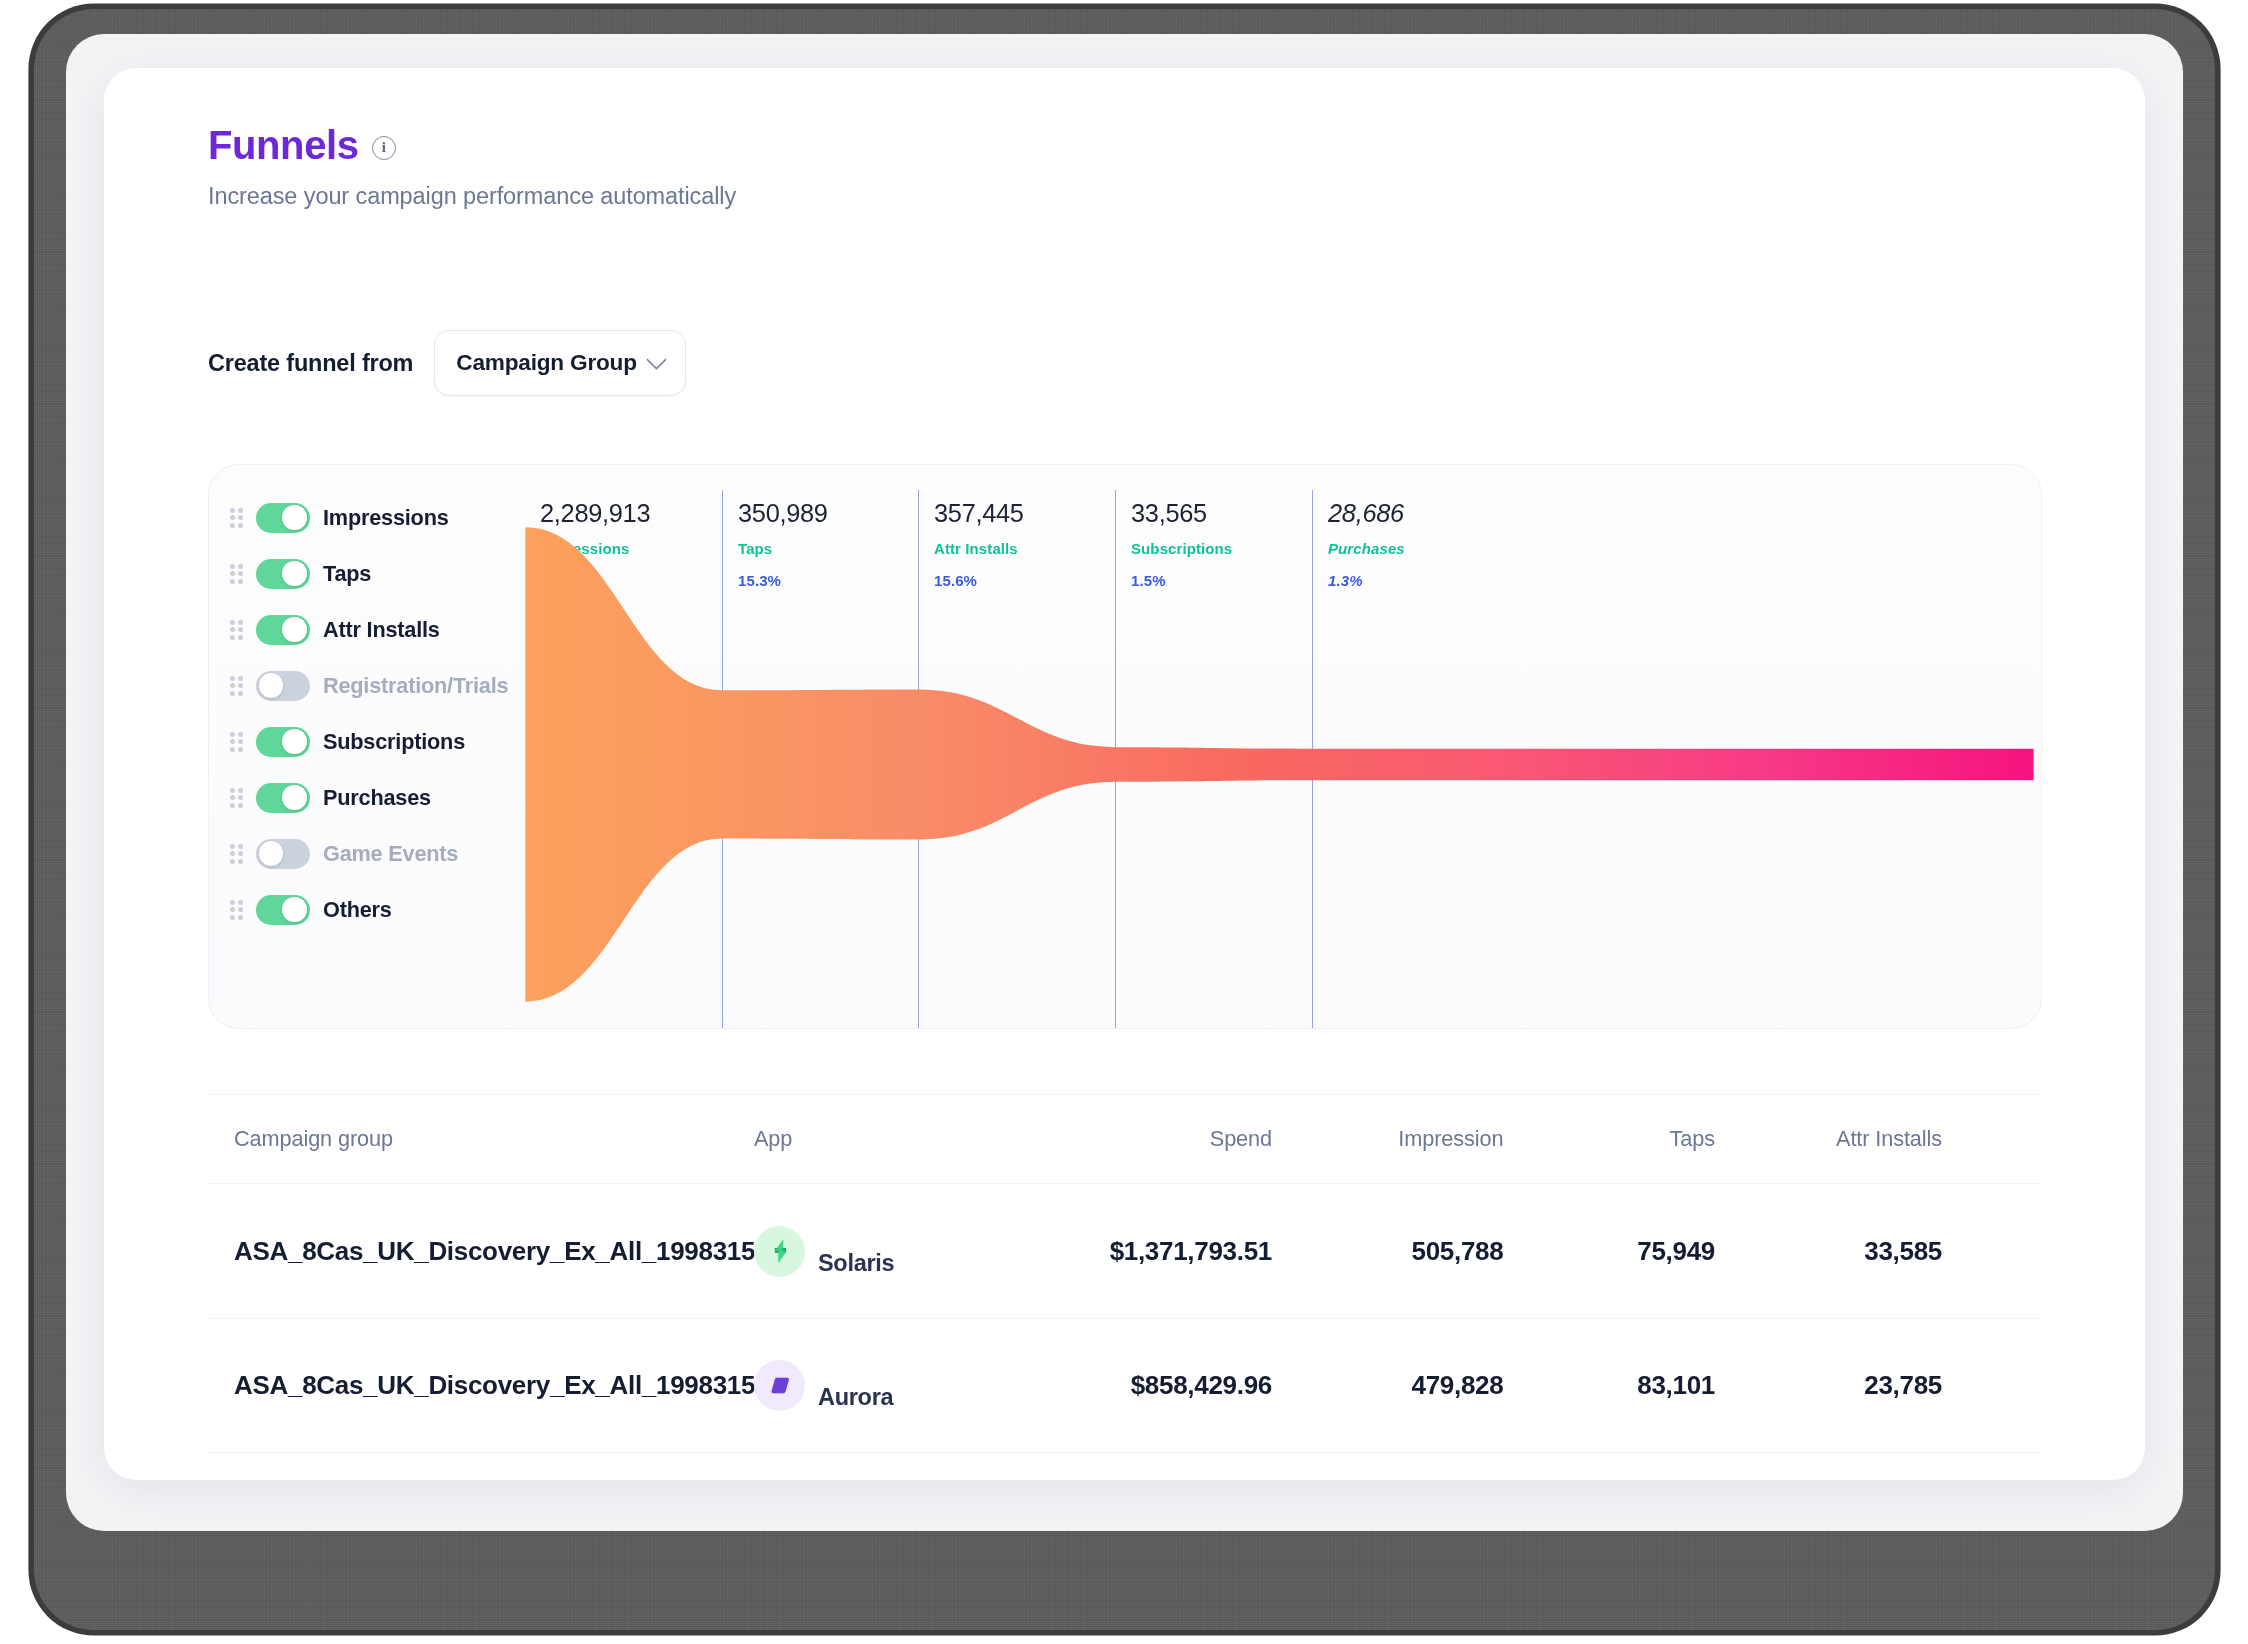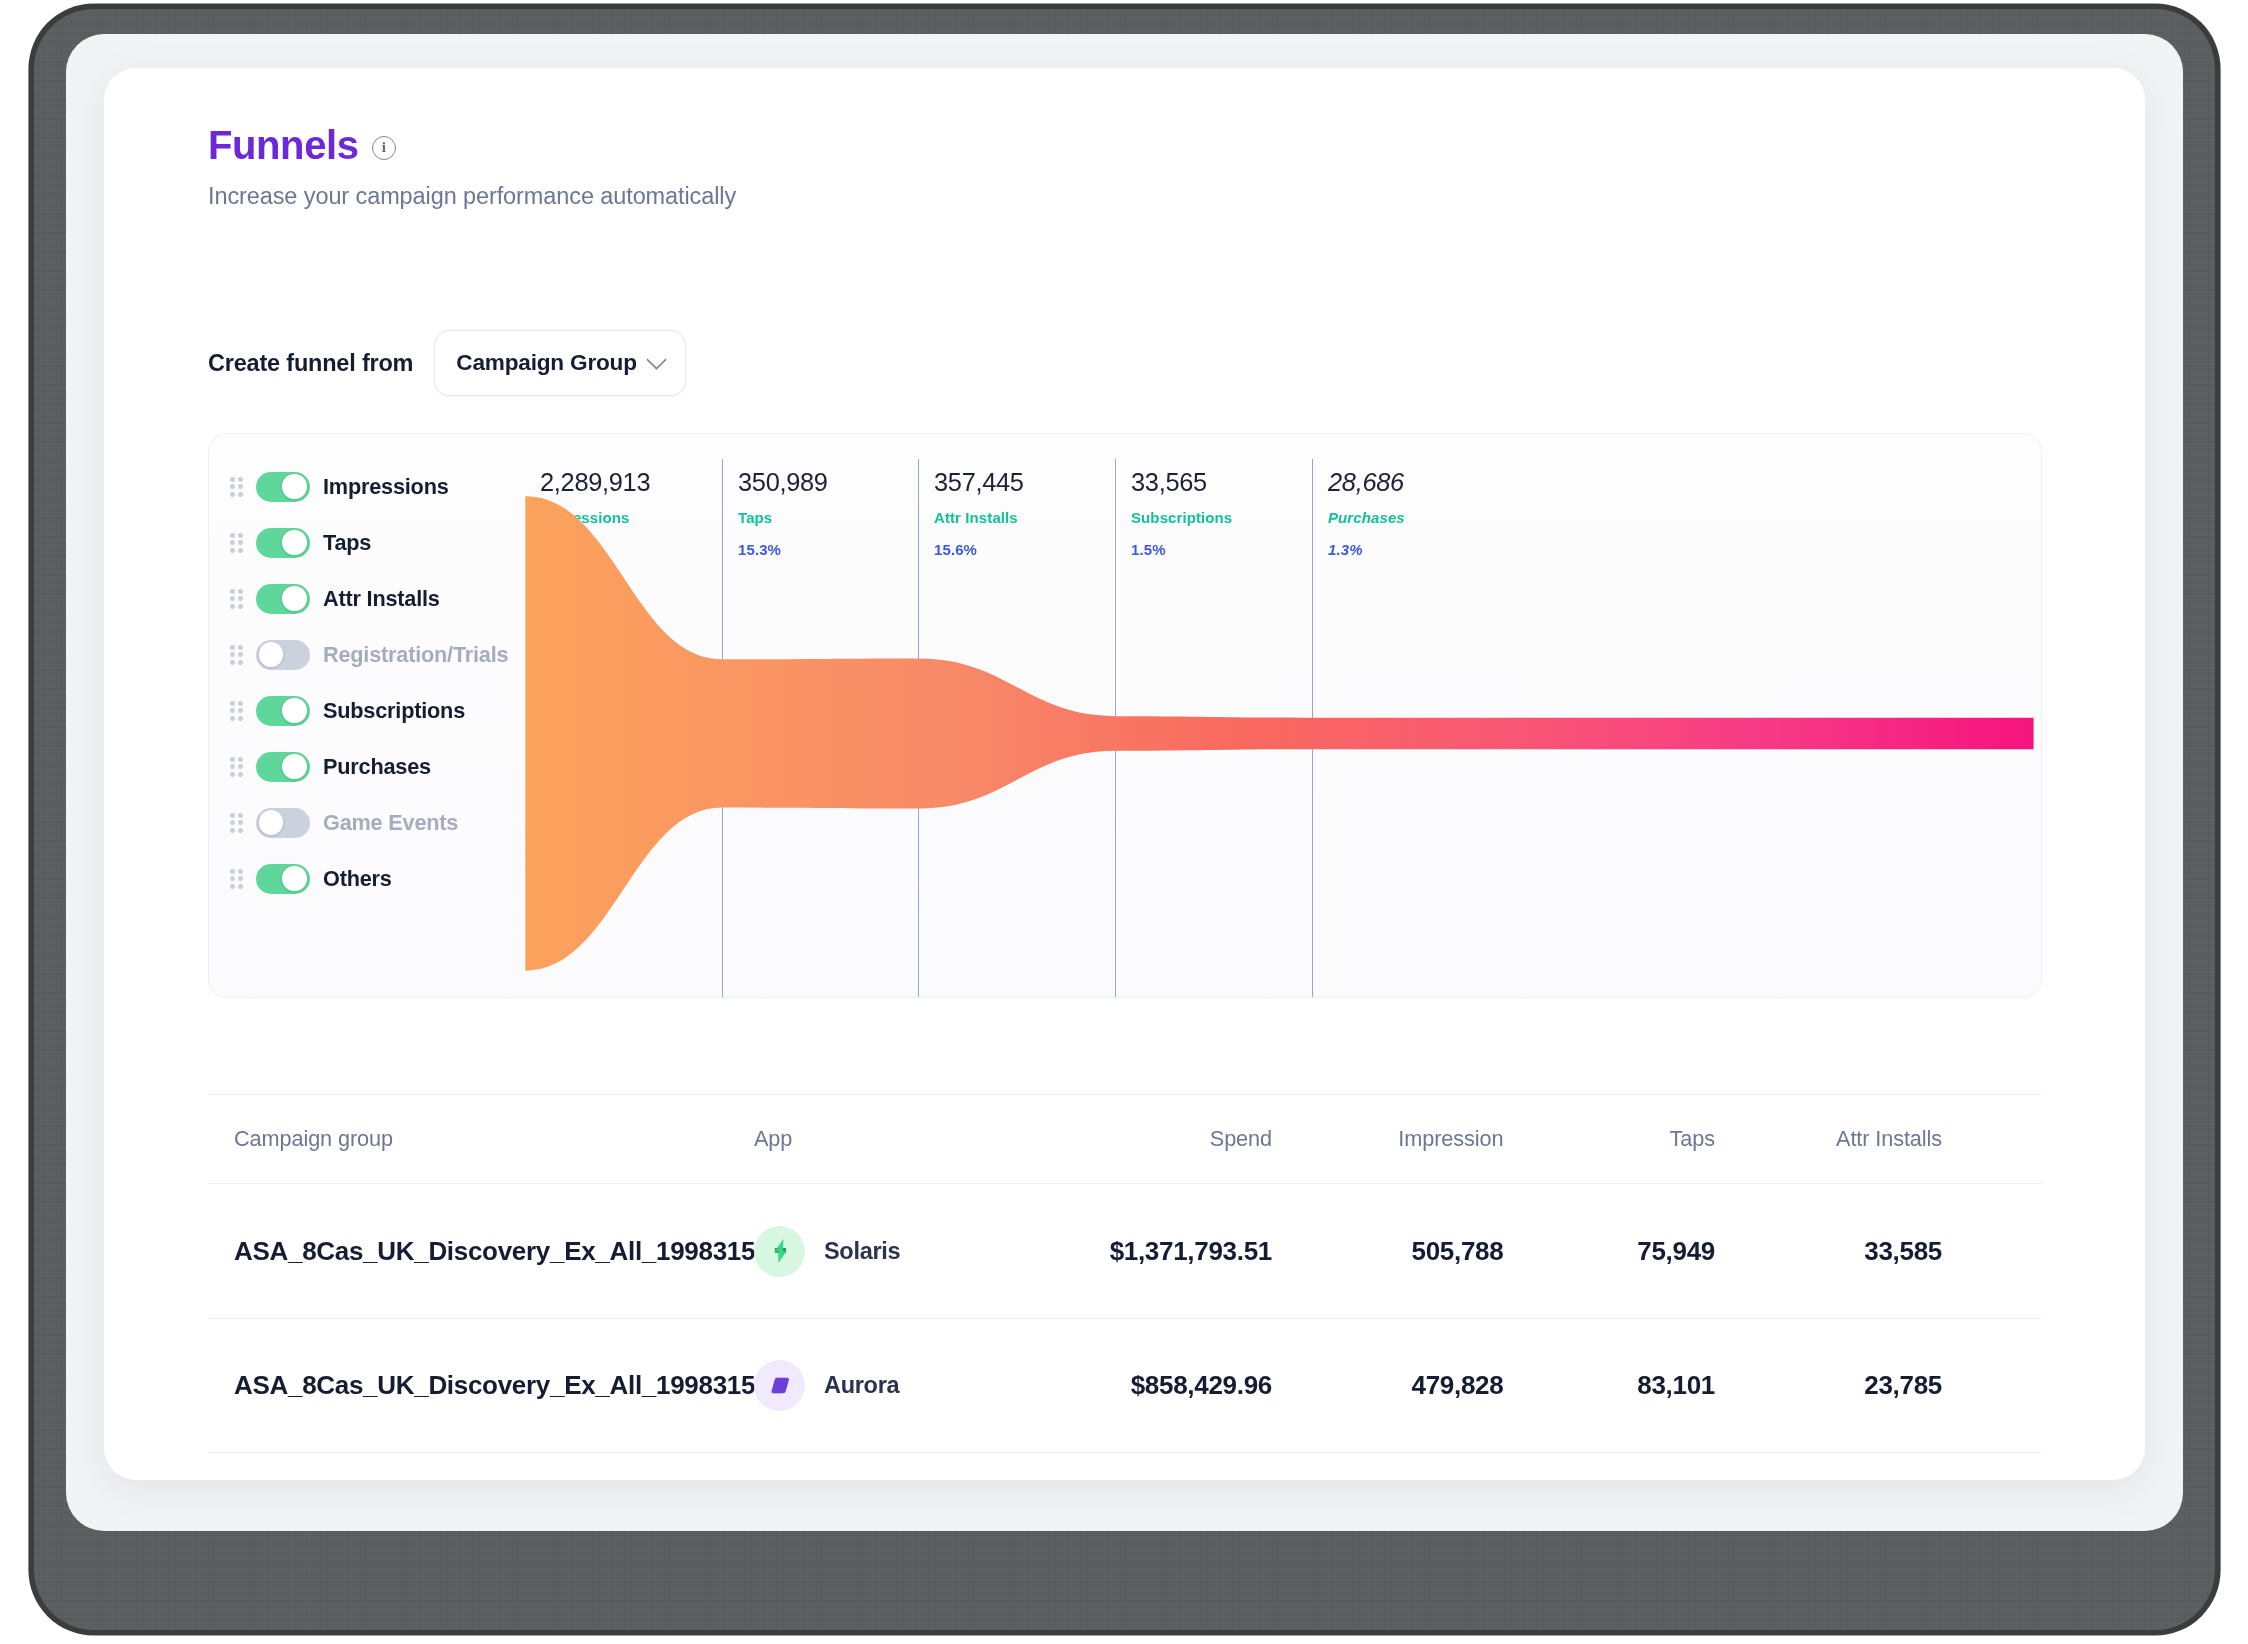--- a/index.html
+++ b/index.html
@@ -124,25 +124,25 @@
     border-right: 2.8px solid #7d879c;
     border-bottom: 2.8px solid #7d879c;
     transform: rotate(45deg) translate(-2.8px,-2.8px);
     border-radius: 1.9px;
   }
 
   
   #funnel-panel {
     position: absolute;
     left: 104px;
-    top: 365px;
+    top: 396px;
     width: 1834px;
     height: 565px;
     border: 1.4px solid #eceff4;
-    border-radius: 19px;
+    border-radius: 31px;
     background: linear-gradient(180deg,#fdfdfe 0%,#fbfbfd 100%);
     overflow: hidden;
   }
 
   
   #metric-list {
     position: absolute;
     left: 21px;
     top: 24.5px;
     width: 292px;
@@ -256,21 +256,21 @@
     color: #6b7795;
     letter-spacing: -0.1px;
   }
   .td {
     font-size: 26px;
     font-weight: 700;
     color: #151d33;
     letter-spacing: -0.3px;
   }
 
-  .app-cell { display: flex; align-items: center; gap: 19px; }
+  .app-cell { display: flex; align-items: flex-end; gap: 13px; }
   .app-badge {
     width: 51px; height: 51px;
     border-radius: 50%;
     display: flex; align-items: center; justify-content: center;
     flex: none;
   }
   .app-name { font-size: 23.5px; font-weight: 700; color: #2a3350; letter-spacing: -0.3px; }
 </style>
 </head>
 <body>

